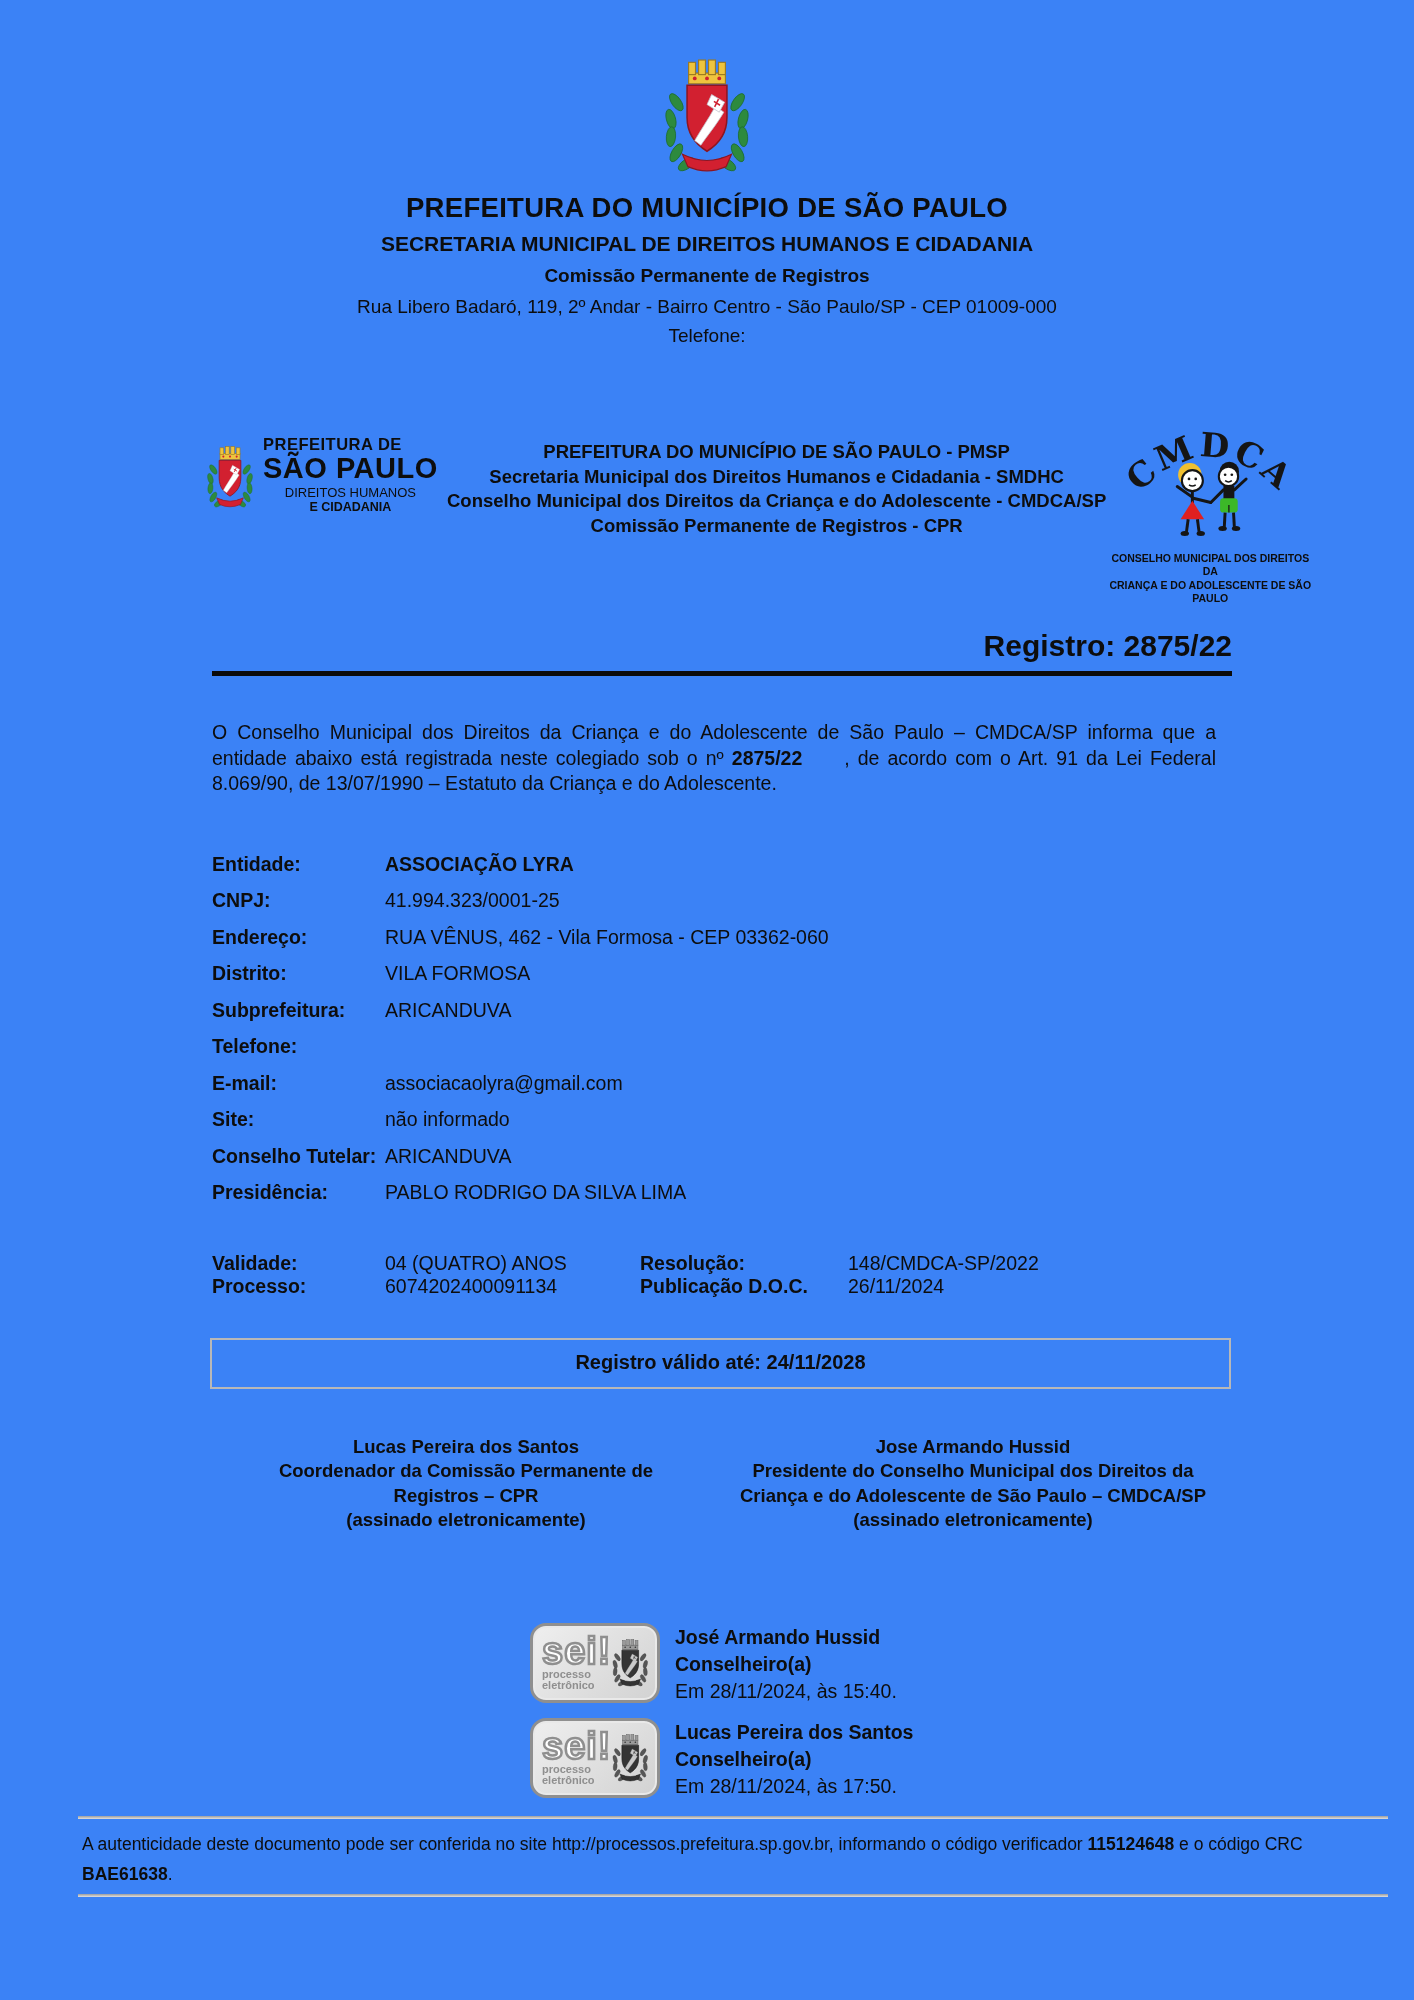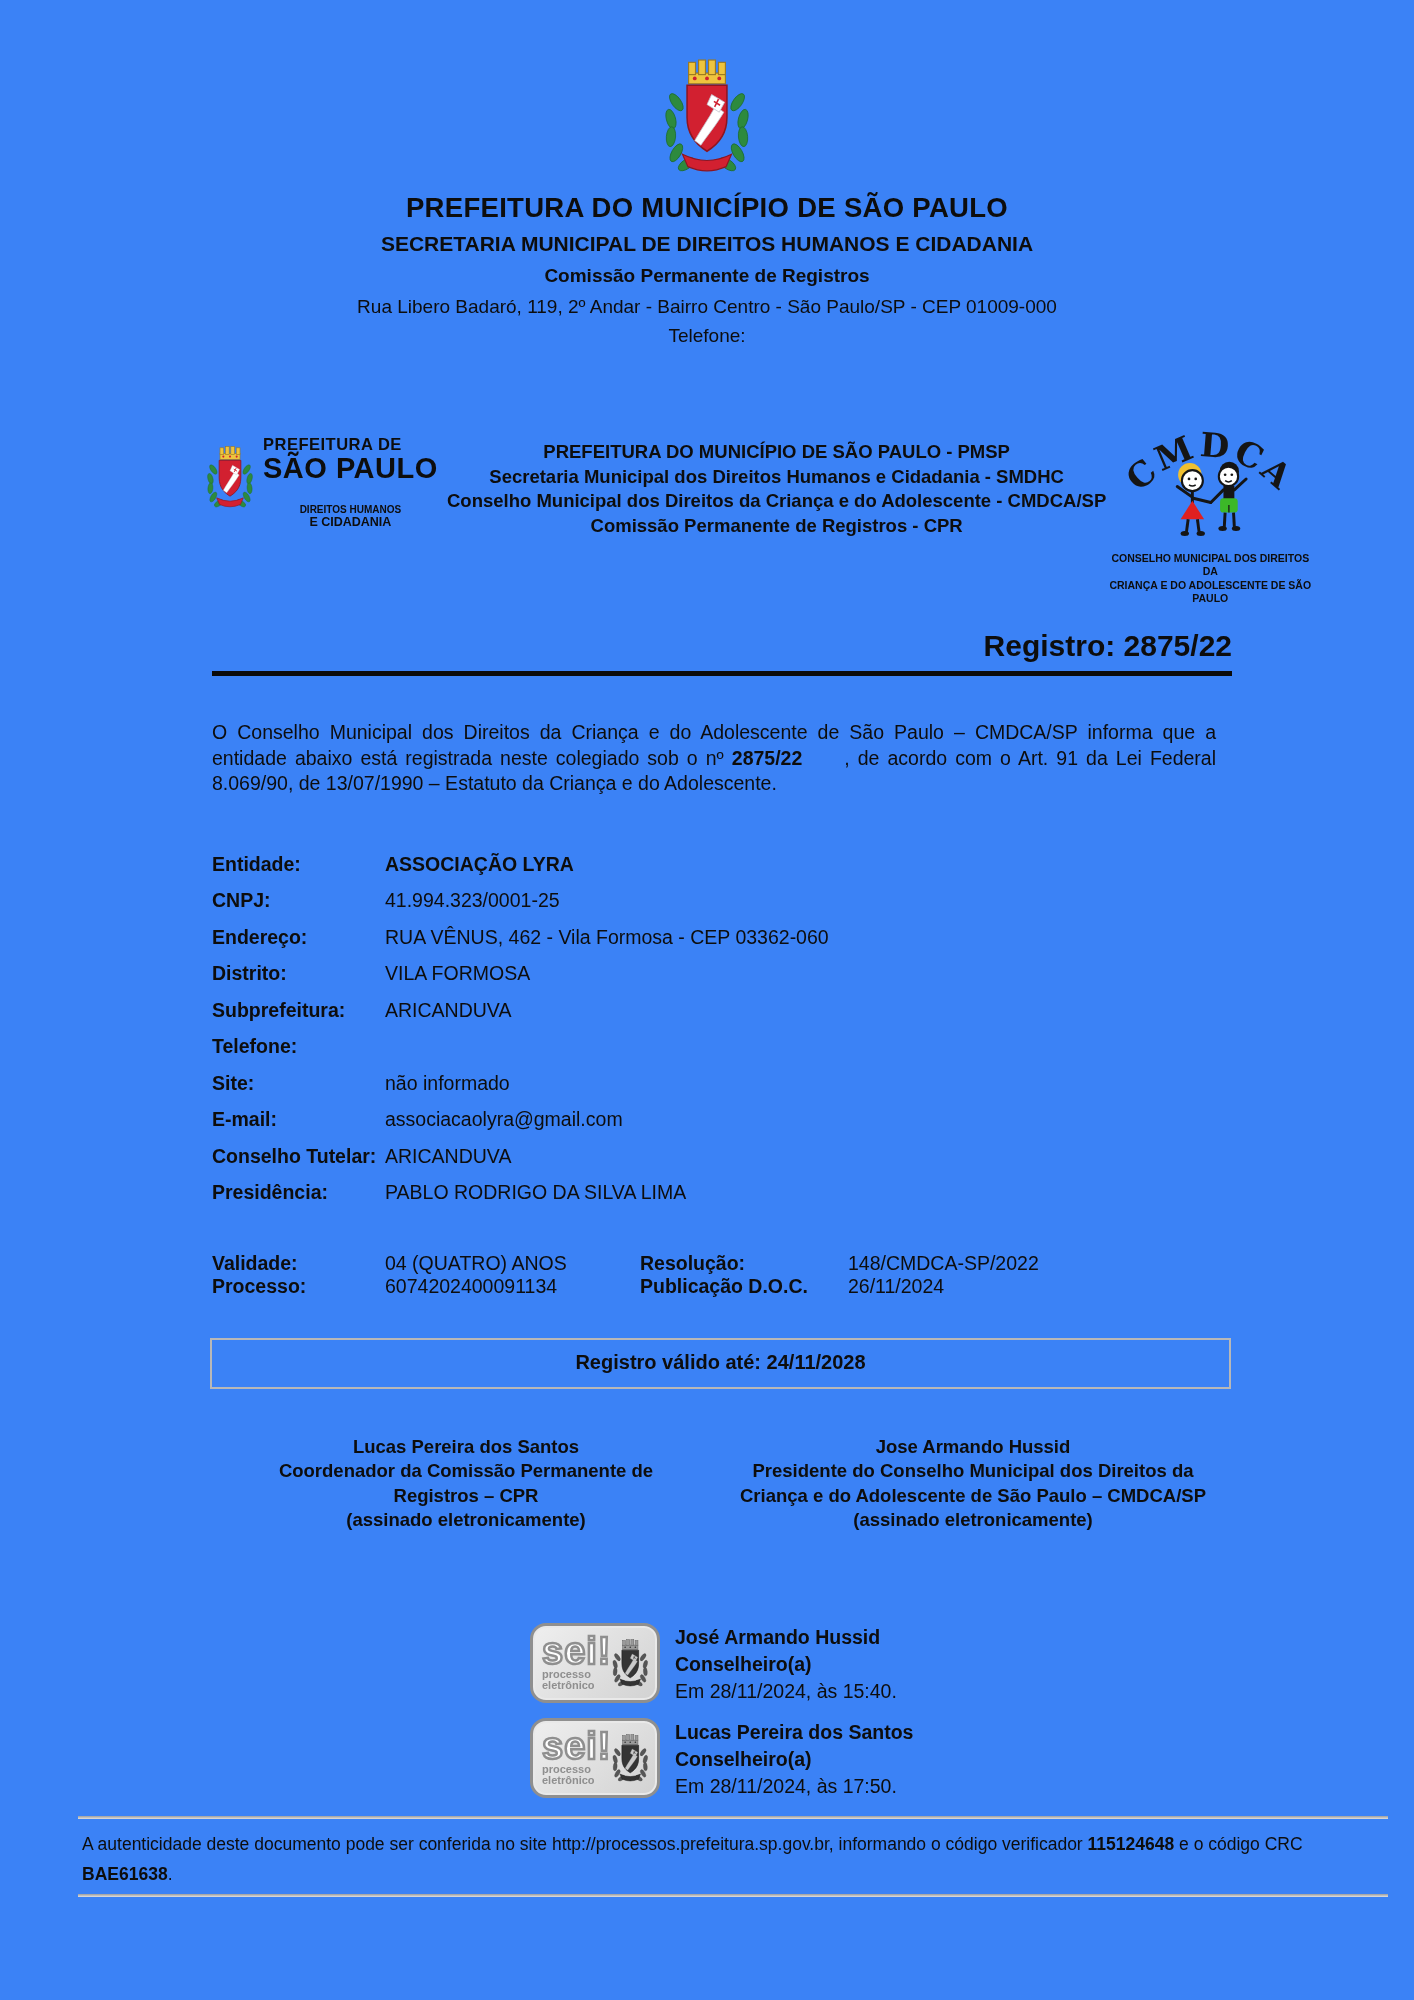--- a/index.html
+++ b/index.html
@@ -18,21 +18,21 @@
   .doc-addr    { margin-top:9px;  font-size:19px; }
   .doc-phone   { margin-top:7px;  font-size:19px; }
 
   
   .letterhead { display:flex; align-items:flex-start; margin:88px 148px 0 205px; }
   .lh-left { display:flex; width:242px; flex:none; }
   .lh-left-crest { width:50px; height:68px; margin-top:8px; flex:none; }
   .lh-left-text { margin-left:8px; text-align:center; }
   .lh-l1 { font-size:16.5px; font-weight:700; letter-spacing:.5px; text-align:left; }
   .lh-l2 { font-size:29px;   font-weight:700; letter-spacing:.5px; text-align:left; margin-top:-2px; }
-  .lh-l3 { font-size:10px; font-weight:700; margin-top:19px; }
+  .lh-l3 { font-size:13px; font-weight:400; margin-top:0; }
   .lh-l4 { font-size:12.5px; font-weight:700; }
   .lh-center { flex:1; text-align:center; padding-top:5px; }
   .lh-center div { font-size:18.5px; font-weight:700; line-height:24.5px; white-space:nowrap; }
   .lh-right { width:208px; flex:none; text-align:center; margin-top:-14px; }
   .cmdca-svg { width:206px; height:126px; }
   .cmdca-cap { font-size:10.5px; font-weight:700; line-height:13px; margin-top:1px; }
 
   
   .registro-line { margin:24px 182px 0 0; text-align:right; font-size:30px; font-weight:700; }
   .rule-thick { margin:8px 182px 0 212px; height:5px; background:#0b0b0b; }
@@ -236,26 +236,26 @@
     </div>
     <div class="field-row">
       <div class="field-label">Subprefeitura:</div>
       <div class="field-value">ARICANDUVA</div>
     </div>
     <div class="field-row">
       <div class="field-label">Telefone:</div>
       <div class="field-value"></div>
     </div>
     <div class="field-row">
+      <div class="field-label">E-mail:</div>
+      <div class="field-value">associacaolyra@gmail.com</div>
+    </div>
+    <div class="field-row">
       <div class="field-label">Site:</div>
       <div class="field-value">não informado</div>
-    </div>
-    <div class="field-row">
-      <div class="field-label">E-mail:</div>
-      <div class="field-value">associacaolyra@gmail.com</div>
     </div>
     <div class="field-row">
       <div class="field-label">Conselho Tutelar:</div>
       <div class="field-value">ARICANDUVA</div>
     </div>
     <div class="field-row">
       <div class="field-label">Presidência:</div>
       <div class="field-value">PABLO RODRIGO DA SILVA LIMA</div>
     </div>
   </div>

